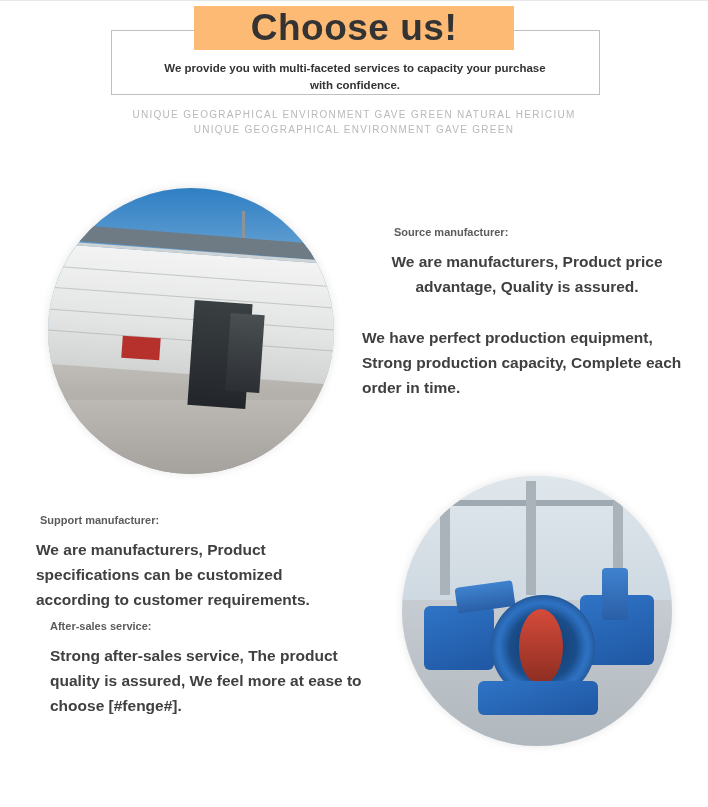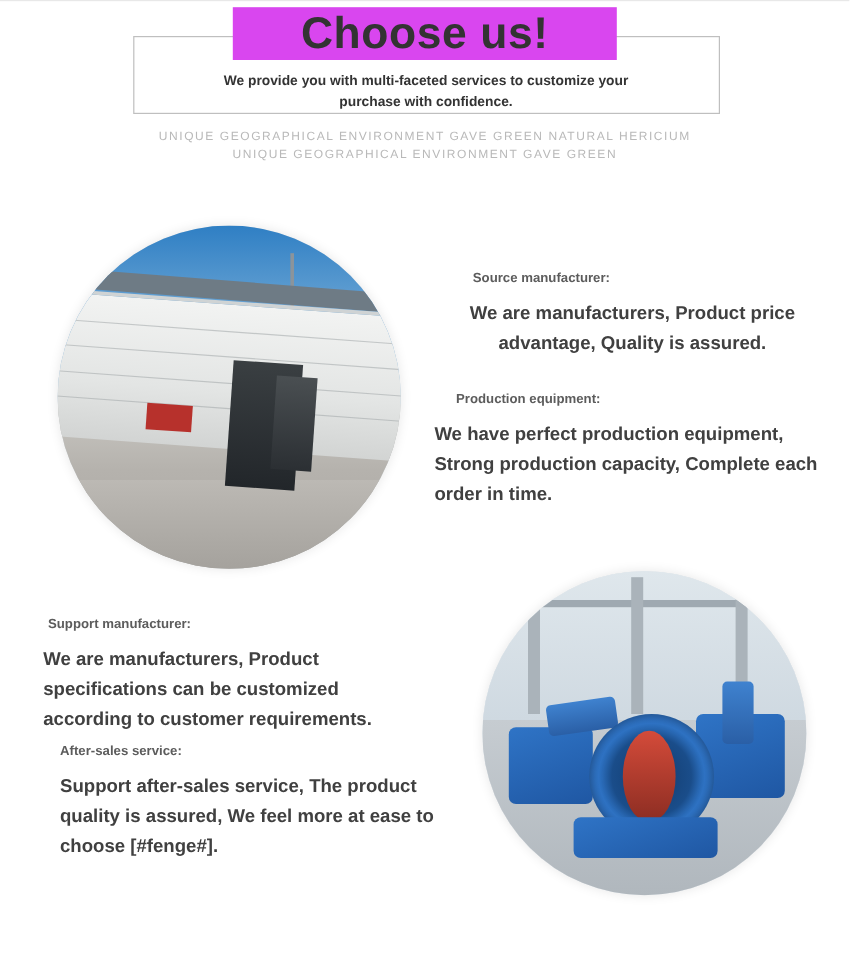--- a/index.html
+++ b/index.html
@@ -42,21 +42,21 @@
     position: absolute;
     left: 0;
     right: 0;
     top: 5px;
     text-align: center;
     font-size: 37px;
     font-weight: bold;
     color: #333333;
     letter-spacing: 0.5px;
     line-height: 44px;
-    background: #d946ef;
+    background: #fdba74;
     display: block;
     width: 320px;
     margin: 0 auto;
   }
   .header-sub {
     position: absolute;
     left: 160px;
     top: 59px;
     width: 390px;
     text-align: center;
@@ -285,21 +285,21 @@
   .indent-body { padding-left: 18px; }
 </style>
 </head>
 <body>
 
 <div class="page">
 
   <div class="header">
     <div class="header-frame"></div>
     <div class="header-title">Choose us!</div>
-    <div class="header-sub">We provide you with multi-faceted services to customize your purchase with confidence.</div>
+    <div class="header-sub">We provide you with multi-faceted services to capacity your purchase with confidence.</div>
     <div class="header-caption">
       <div>UNIQUE GEOGRAPHICAL ENVIRONMENT GAVE GREEN NATURAL HERICIUM</div>
       <div>UNIQUE GEOGRAPHICAL ENVIRONMENT GAVE GREEN</div>
     </div>
   </div>
 
   <div class="sec1">
 
     <div class="photo-circle photo1">
       <div class="factory">
@@ -322,23 +322,20 @@
 
     <div class="sec1-text">
 
       <div class="kicker kicker-1">
         <span class="k-label">Source manufacturer:</span>
       </div>
       <div class="body-text centered">We are manufacturers, Product price advantage, Quality is assured.</div>
 
       <div class="block-gap"></div>
 
-      <div class="kicker kicker-2">
-        <span class="k-label">Production equipment:</span>
-      </div>
       <div class="body-text">We have perfect production equipment, Strong production capacity, Complete each order in time.</div>
 
     </div>
   </div>
 
   <div class="sec2">
 
     <div class="photo-circle photo2">
       <div class="fans">
         <div class="hall-bg"></div>
@@ -360,18 +357,18 @@
       <div class="kicker kicker-3">
         <span class="k-label">Support manufacturer:</span>
       </div>
       <div class="body-text indent-body">We are manufacturers, Product specifications can be customized according to customer requirements.</div>
     </div>
 
     <div class="sec2-text-b">
       <div class="kicker kicker-4">
         <span class="k-label">After-sales service:</span>
       </div>
-      <div class="body-text">Support after-sales service, The product quality is assured, We feel more at ease to choose [#fenge#].</div>
+      <div class="body-text">Strong after-sales service, The product quality is assured, We feel more at ease to choose [#fenge#].</div>
     </div>
 
   </div>
 
 </div>
 
 </body></html>

